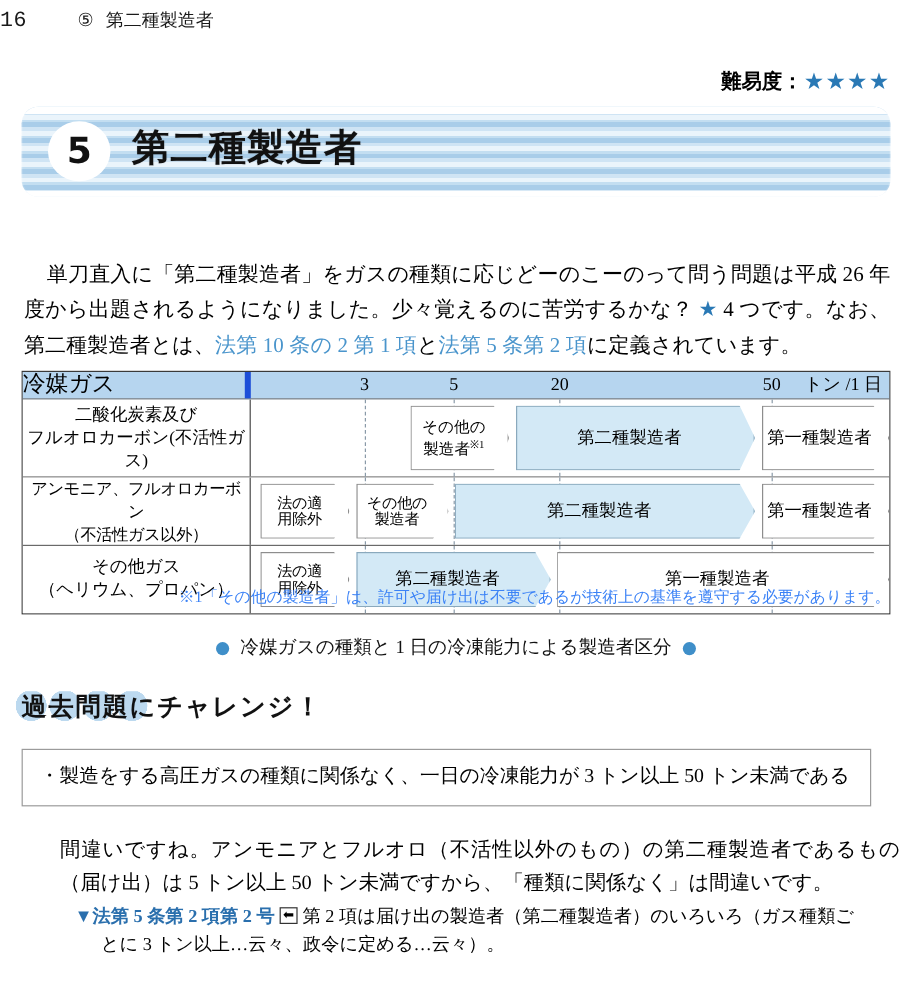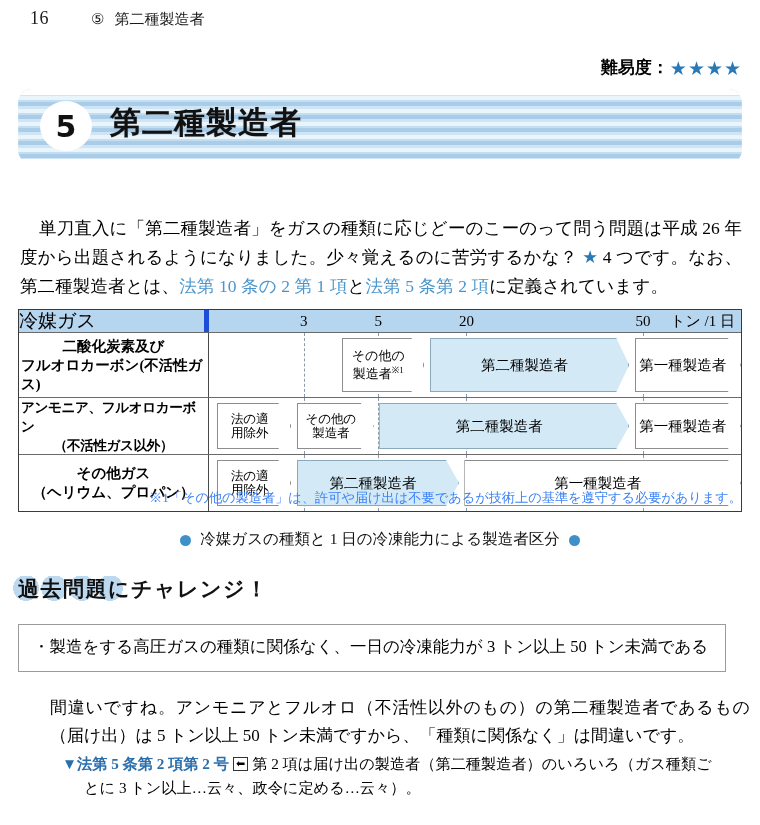--- a/index.html
+++ b/index.html
@@ -12,24 +12,24 @@
     height: 825px;
     position: relative;
     font-family: "Liberation Serif", "DejaVu Serif", serif;
     color: #000;
     overflow: hidden;
   }
 
   
   .runhead {
     position: absolute;
-    top: 8px; left: 30px;
+    top: 8px; left: 0;
     display: flex;
     align-items: baseline;
-    font-family: Liberation Serif, serif;
+    font-family: Liberation Mono, monospace;
     font-size: 16px;
     color: #1a1a1a;
   }
   .runhead .pg { font-size: 18px; letter-spacing: .5px; }
   .runhead .sec-no { margin-left: 42px; font-size: 15px; }
   .runhead .sec-title { margin-left: 10px; font-size: 15px; }
 
   
   .difficulty {
     position: absolute;
@@ -162,28 +162,28 @@
     display: flex;
     position: relative;
     border-bottom: 1px solid #6a6a6a;
     background: #fff;
   }
   .row:last-child { border-bottom: none; }
   .row .rlabel {
     width: 190px;
     box-sizing: border-box;
     border-right: 1px solid #4a4a4a;
+    text-align: center;
     font-size: 14.5px;
     line-height: 19px;
     display: flex;
     flex-direction: column;
     align-items: center;
     justify-content: center;
     padding: 0 2px;
-    font-weight: bold;
   }
   .row .rlabel.tight { font-size: 13.6px; letter-spacing: -0.4px; }
   .row .track {
     flex: 1;
     position: relative;
   }
   .gridline {
     position: absolute;
     top: 0; bottom: 0;
     width: 0;

